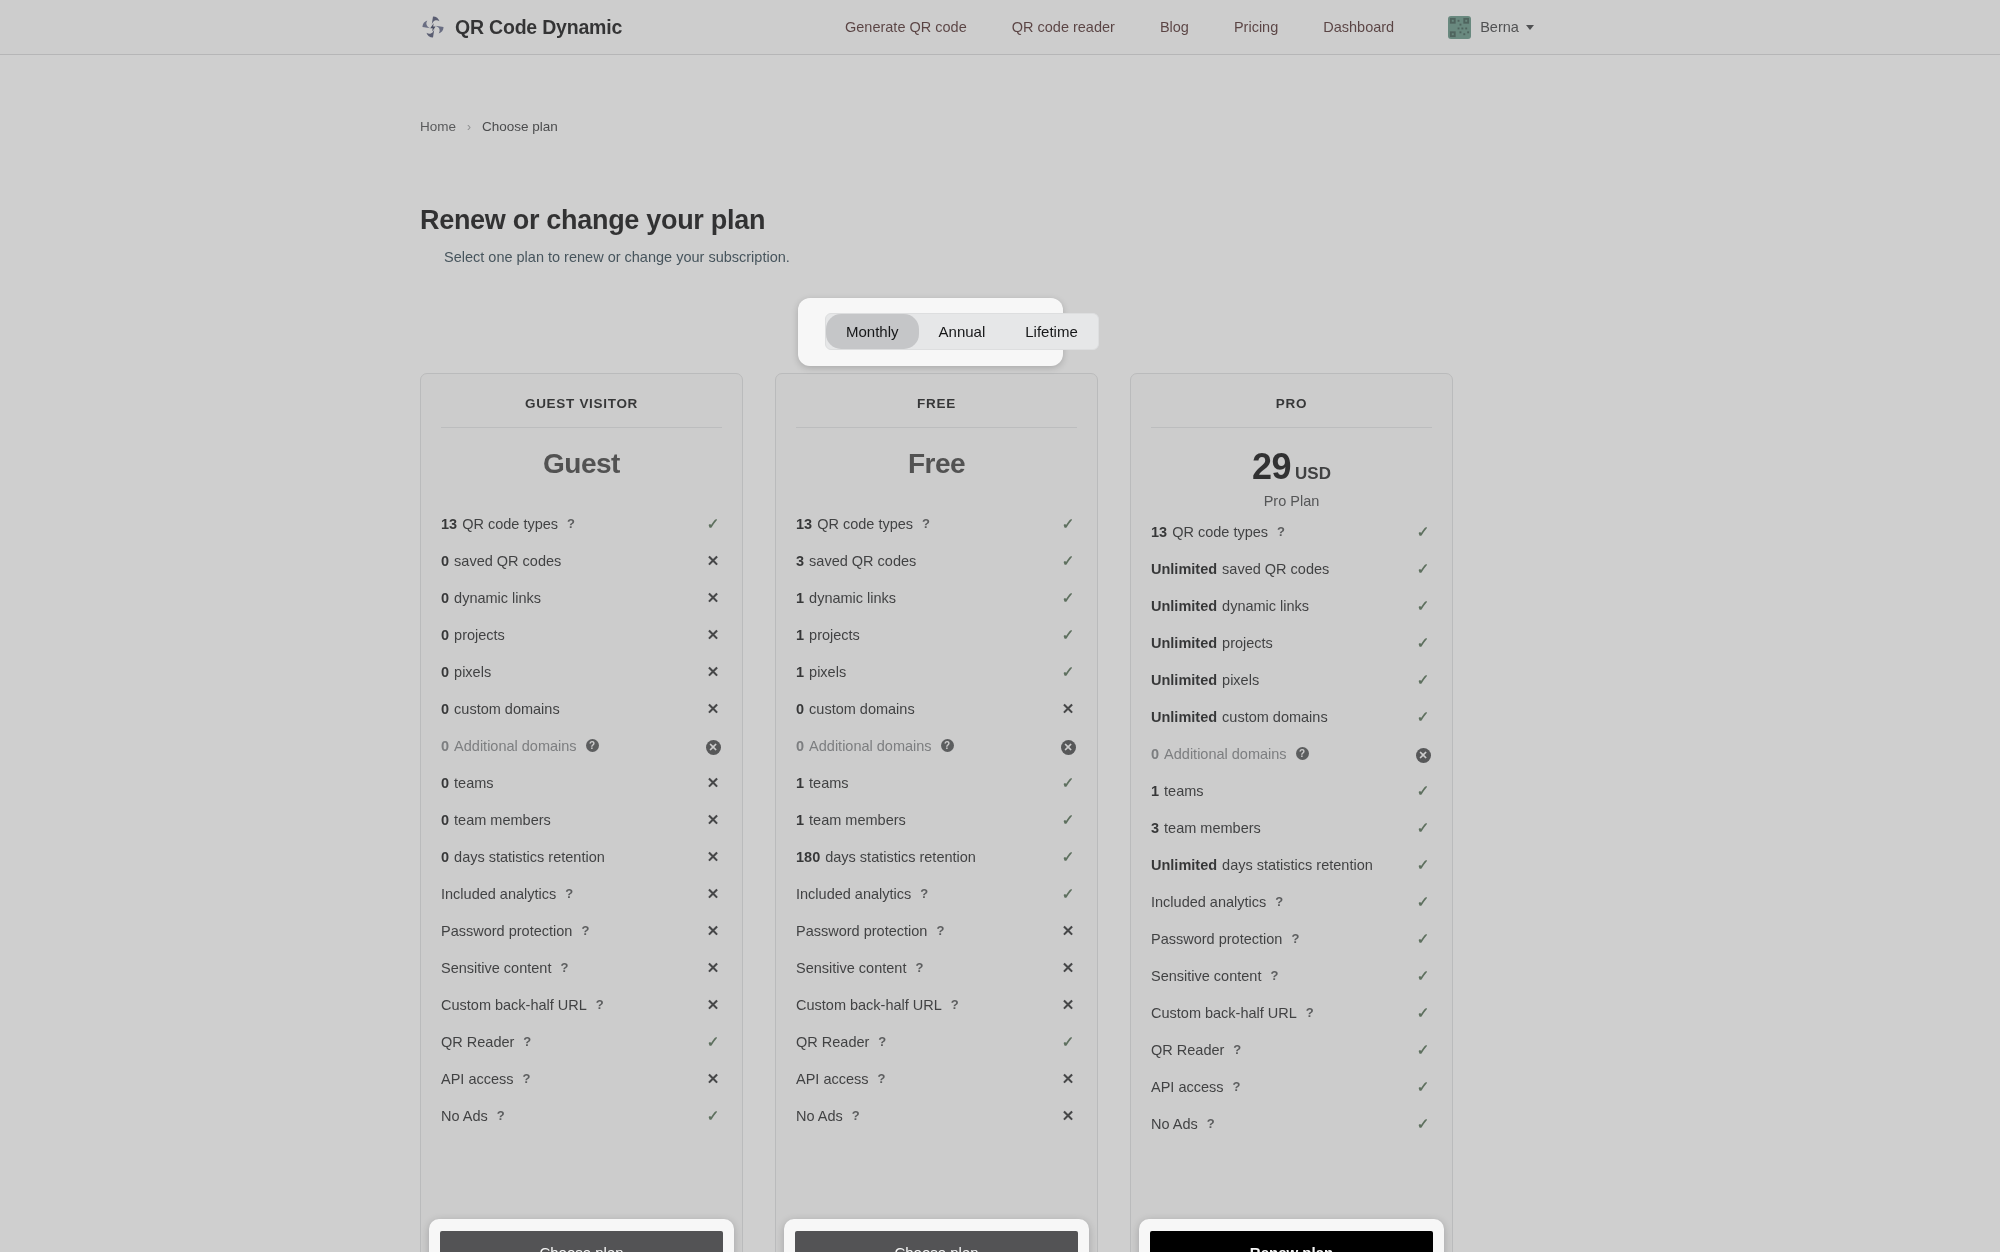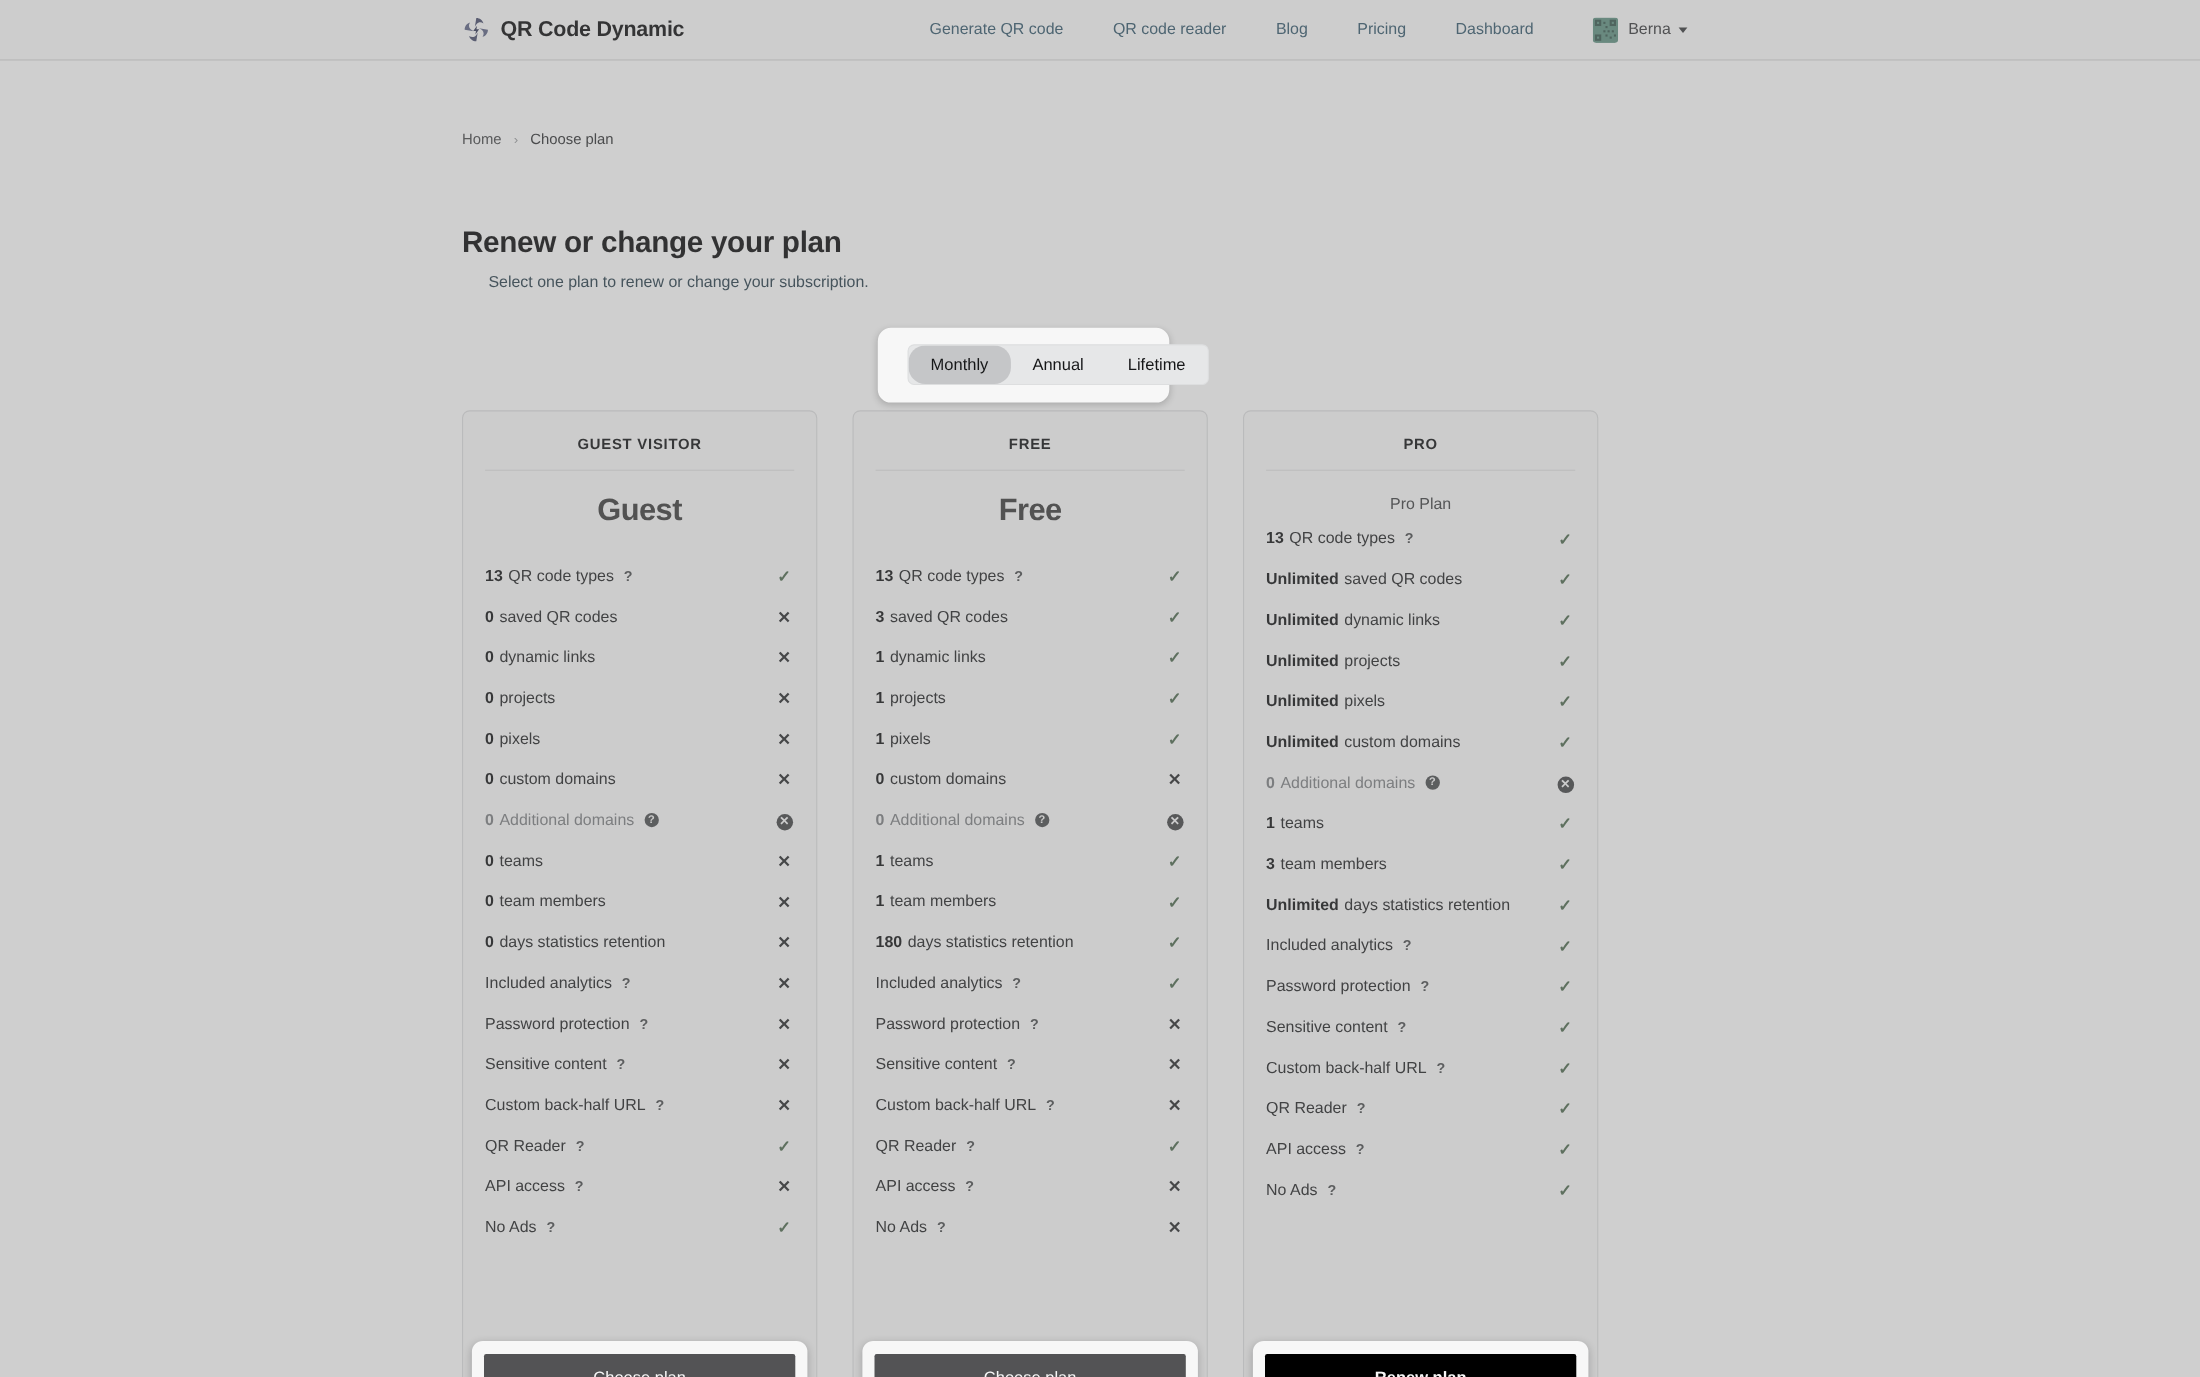--- a/index.html
+++ b/index.html
@@ -58,21 +58,21 @@
   }
   .nav {
     position: absolute;
     left: 845px;
     display: flex;
     align-items: center;
     gap: 45px;
   }
   .nav-link {
     font-size: 14.5px;
-    color: #0369a1;
+    color: #7f1d1d;
     white-space: nowrap;
     cursor: pointer;
   }
   .user-menu {
     display: flex;
     align-items: center;
     gap: 9px;
     cursor: pointer;
     margin-left: 9px;
   }
@@ -637,20 +637,24 @@
               </span>
               <span class="mark cross">✕</span>
             </div>
           </div>
           <div class="cta-halo"><button class="cta-btn">Choose plan</button></div>
         </div>
         <div class="card pro">
           <div class="plan-kicker">PRO</div>
           <div class="plan-divider"></div>
           <div class="plan-price-wrap">
+            <div class="price-row">
+              <span class="price-amount">29</span>
+              <span class="price-currency">USD</span>
+            </div>
             <div class="price-caption">Pro Plan</div>
           </div>
           <div class="features">
             <div class="feature-row">
               <span class="feature-text">
                 <b>13</b>
                 <span>QR code types</span>
                 <span class="help-q">?</span>
               </span>
               <span class="mark check">✓</span>

